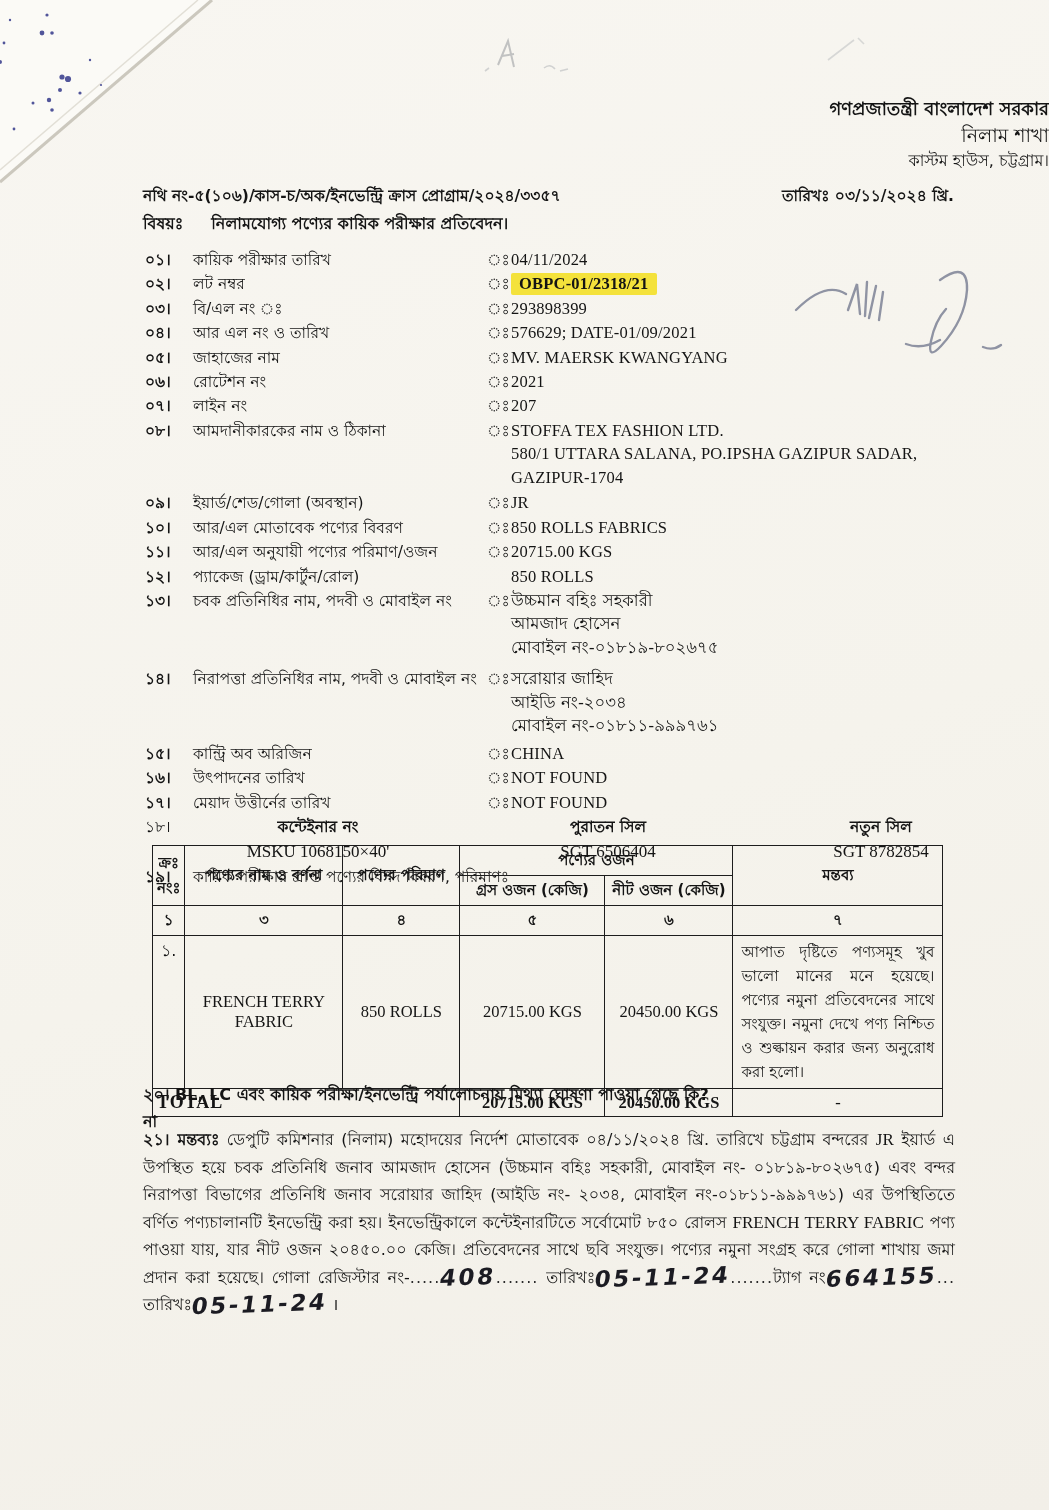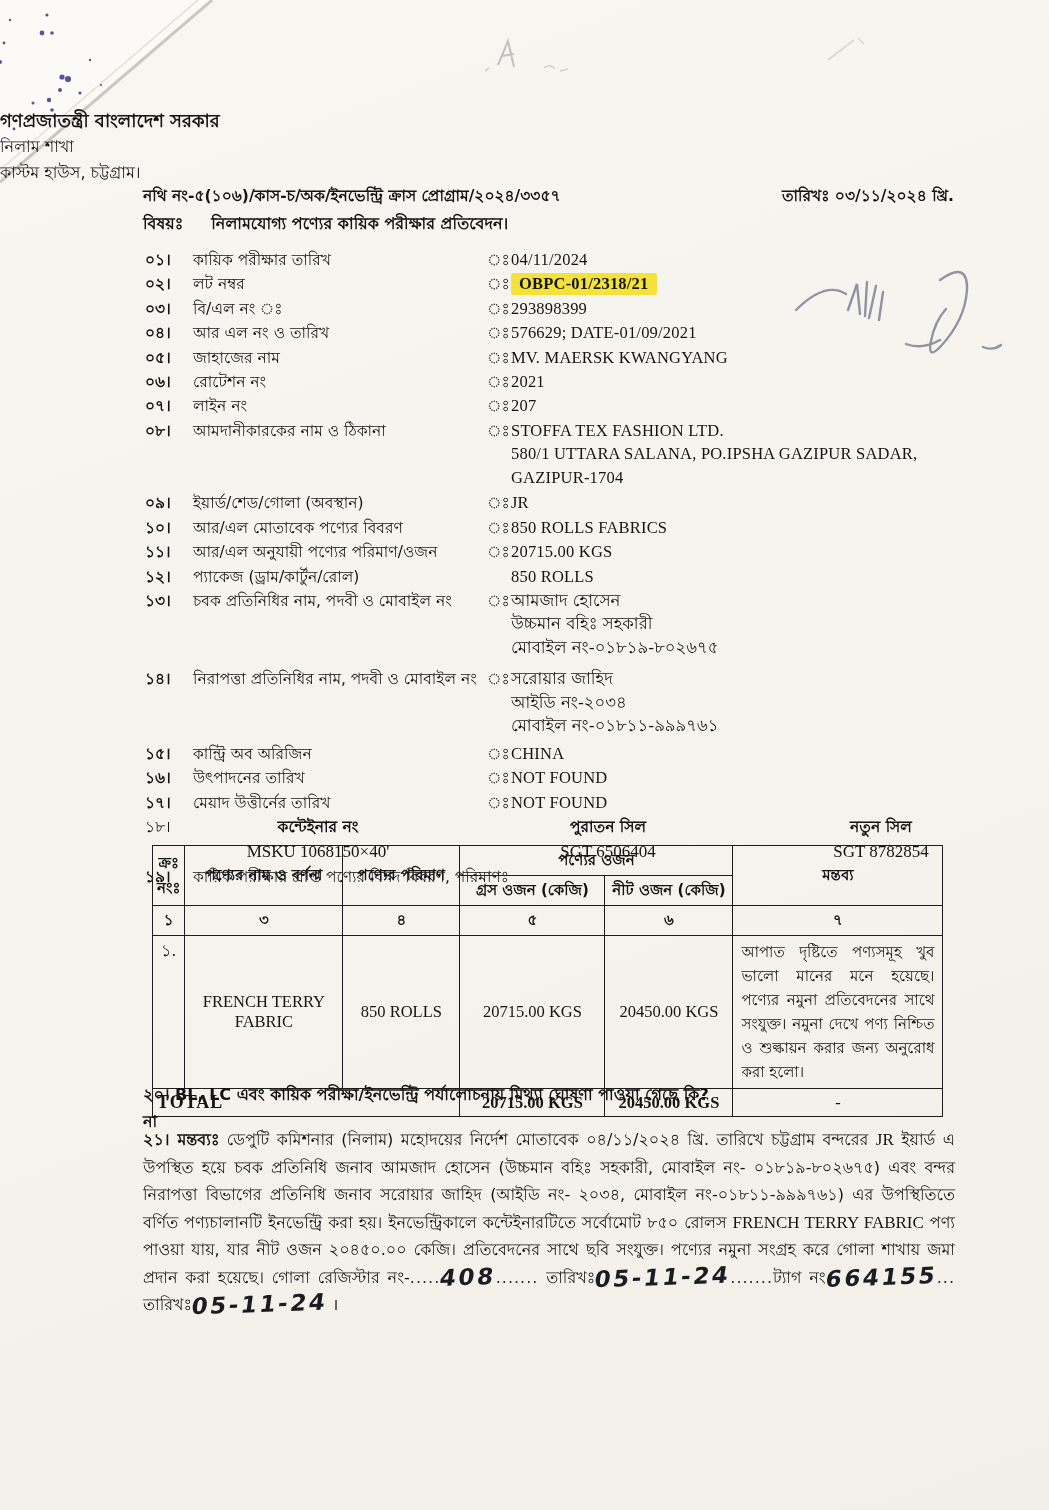--- a/index.html
+++ b/index.html
@@ -6,23 +6,23 @@
   .page{
     position:relative;width:1049px;height:1510px;margin:0 auto;
     background:#f6f4ee;
     background-image:linear-gradient(160deg,#f8f6f1 0%,#f5f3ec 55%,#f2efe8 100%);
     overflow:hidden;color:#141414;
     font-family:"DejaVu Sans",sans-serif;
   }
   .bn{font-family:"DejaVu Sans",sans-serif;}
   .latin{font-family:"Liberation Serif",serif;}
   
-  .doc-header{position:absolute;top:108px;left:0;width:100%;text-align:left;}
+  .doc-header{position:absolute;top:96px;left:0;width:100%;text-align:right;}
   .doc-header .h1{font-size:18px;font-weight:bold;line-height:26px;}
-  .doc-header .h2{font-size:16px;line-height:26px;}
+  .doc-header .h2{font-size:19px;line-height:26px;}
   .doc-header .h3{font-size:16px;line-height:26px;}
   
   .ref-line{position:absolute;top:184px;left:143px;right:95px;display:flex;justify-content:space-between;font-size:15.5px;font-weight:bold;}
   .subject-line{position:absolute;top:211px;left:143px;font-size:16px;font-weight:bold;}
   .subject-line .sub-text{margin-left:28px;}
   
   .items{position:absolute;top:248px;left:145px;right:60px;}
   .item{display:grid;grid-template-columns:48px 294px 24px 1fr;align-items:start;line-height:24.4px;font-size:15.5px;}
   .item .no{font-weight:bold;}
   .item .val{font-size:16.5px;}
@@ -211,22 +211,22 @@
       <span class="bn">প্যাকেজ (ড্রাম/কার্টুন/রোল)</span>
       <span class="bn"></span>
       <span class="val latin">850 ROLLS</span>
     </div>
 
     <div class="item">
       <span class="no bn">১৩।</span>
       <span class="bn">চবক প্রতিনিধির নাম, পদবী ও মোবাইল নং</span>
       <span class="bn">ঃ</span>
       <span class="val bn vlines">
+        <div>উচ্চমান বহিঃ সহকারী</div>
         <div>আমজাদ হোসেন</div>
-        <div>উচ্চমান বহিঃ সহকারী</div>
         <div>মোবাইল নং-০১৮১৯-৮০২৬৭৫</div>
       </span>
     </div>
 
     <div class="gap8"></div>
 
     <div class="item">
       <span class="no bn">১৪।</span>
       <span class="bn">নিরাপত্তা প্রতিনিধির নাম, পদবী ও মোবাইল নং</span>
       <span class="bn">ঃ</span>

